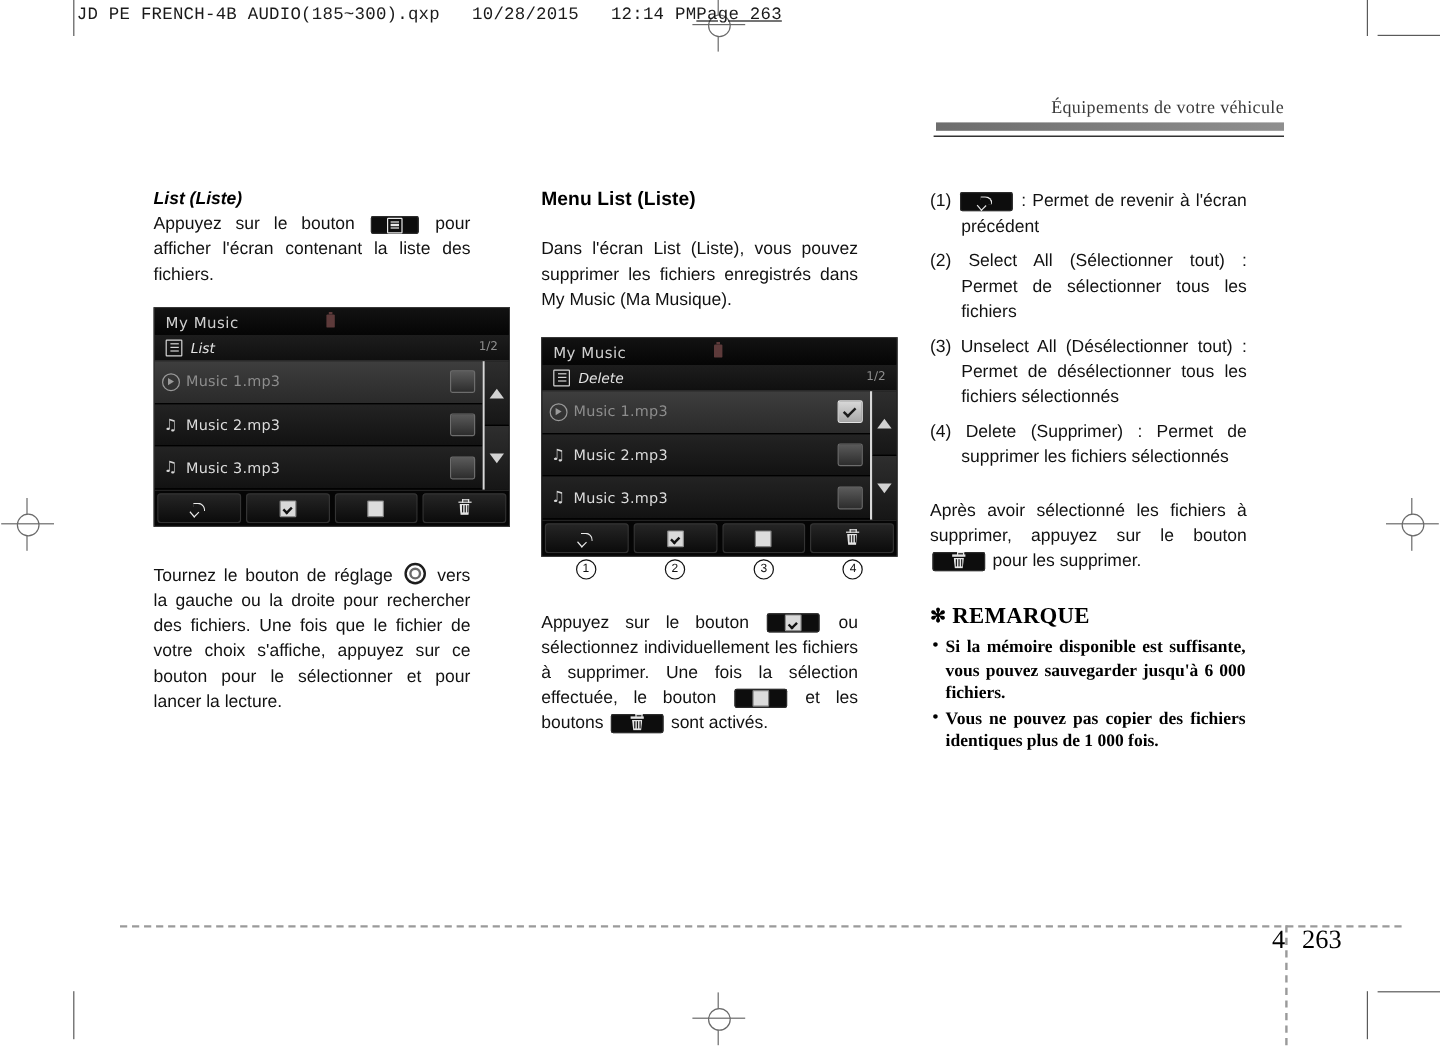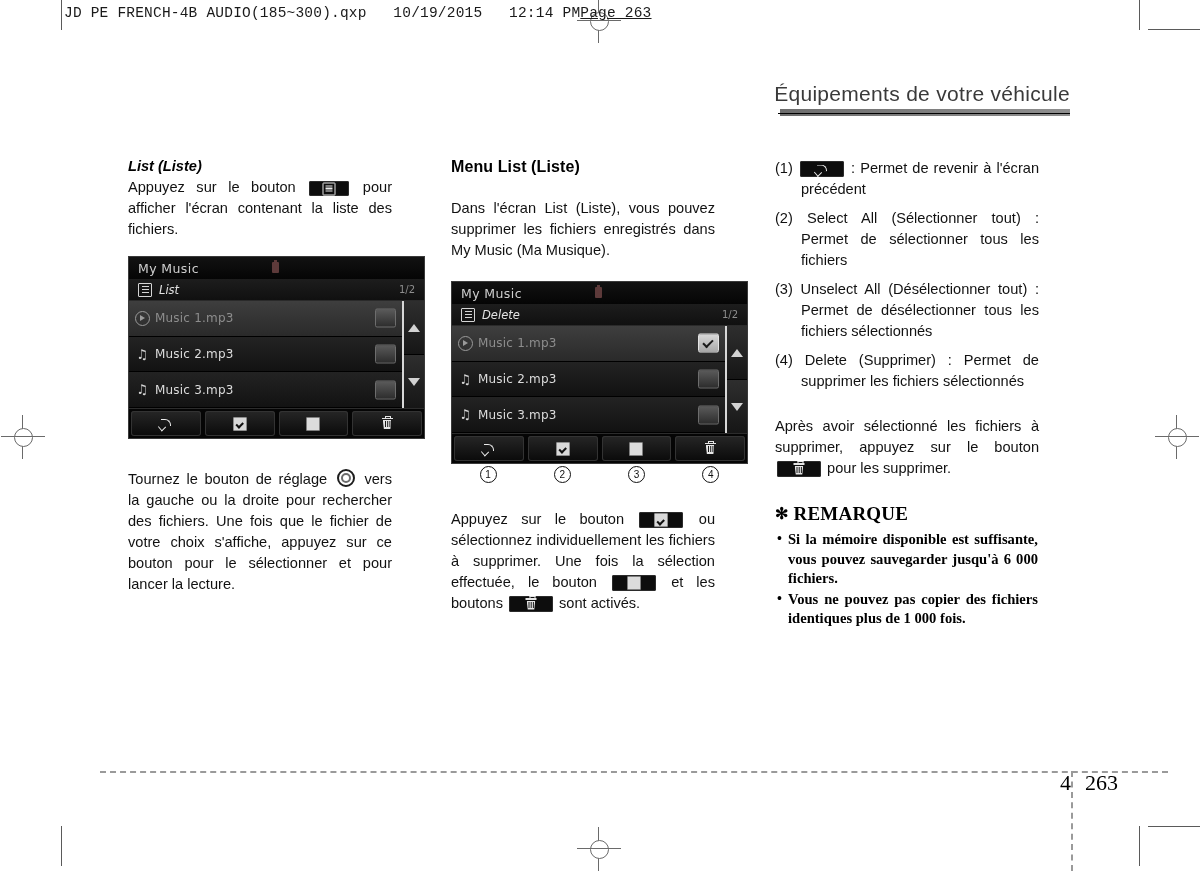--- a/index.html
+++ b/index.html
@@ -22,22 +22,22 @@
   .imprint{
     position:absolute;left:64px;top:5px;
     font-family:"Liberation Mono", monospace;
     font-size:14.5px;letter-spacing:.2px;color:#1a1a1a;white-space:pre;
   }
   .imprint .u{text-decoration:underline;}
 
   
   .runhead{position:absolute;right:130px;top:82px;text-align:right;}
   .runhead .rh-text{
-    font-family:Liberation Sans, sans-serif;
-    font-size:21px;color:#3a3a3a;letter-spacing:.3px;white-space:nowrap;
+    font-family:Liberation Serif, serif;
+    font-size:15px;color:#3a3a3a;letter-spacing:.3px;white-space:nowrap;
   }
   .runhead .rh-bar{
     margin-top:3px;height:7px;width:290px;margin-left:auto;
     background:linear-gradient(to right,#6d6d6d,#8f8f8f);
   }
   .runhead-rule{
     position:absolute;left:778px;top:113px;width:292px;height:1px;background:#000;
   }
 
   
@@ -240,21 +240,21 @@
 <div class="reg" style="left:1164px;top:424px;">
     <div class="circ"></div>
   </div>
 <div class="reg" style="left:586px;top:8px;">
     <div class="circ"></div>
   </div>
 <div class="reg" style="left:586px;top:836px;">
     <div class="circ"></div>
   </div>
 
-<div class="imprint"><span>JD PE FRENCH-4B AUDIO(185~300).qxp   10/19/2015   12:14 PM</span><span class="u">Page 263</span></div>
+<div class="imprint"><span>JD PE FRENCH-4B AUDIO(185~300).qxp   10/28/2015   12:14 PM</span><span class="u">Page 263</span></div>
 
 <div class="runhead">
   <div class="rh-text">Équipements de votre véhicule</div>
   <div class="rh-bar"></div>
 </div>
 <div class="runhead-rule"></div>
 
 <div class="col" id="col1">
   <div class="h-ital">List (Liste)</div>
 

